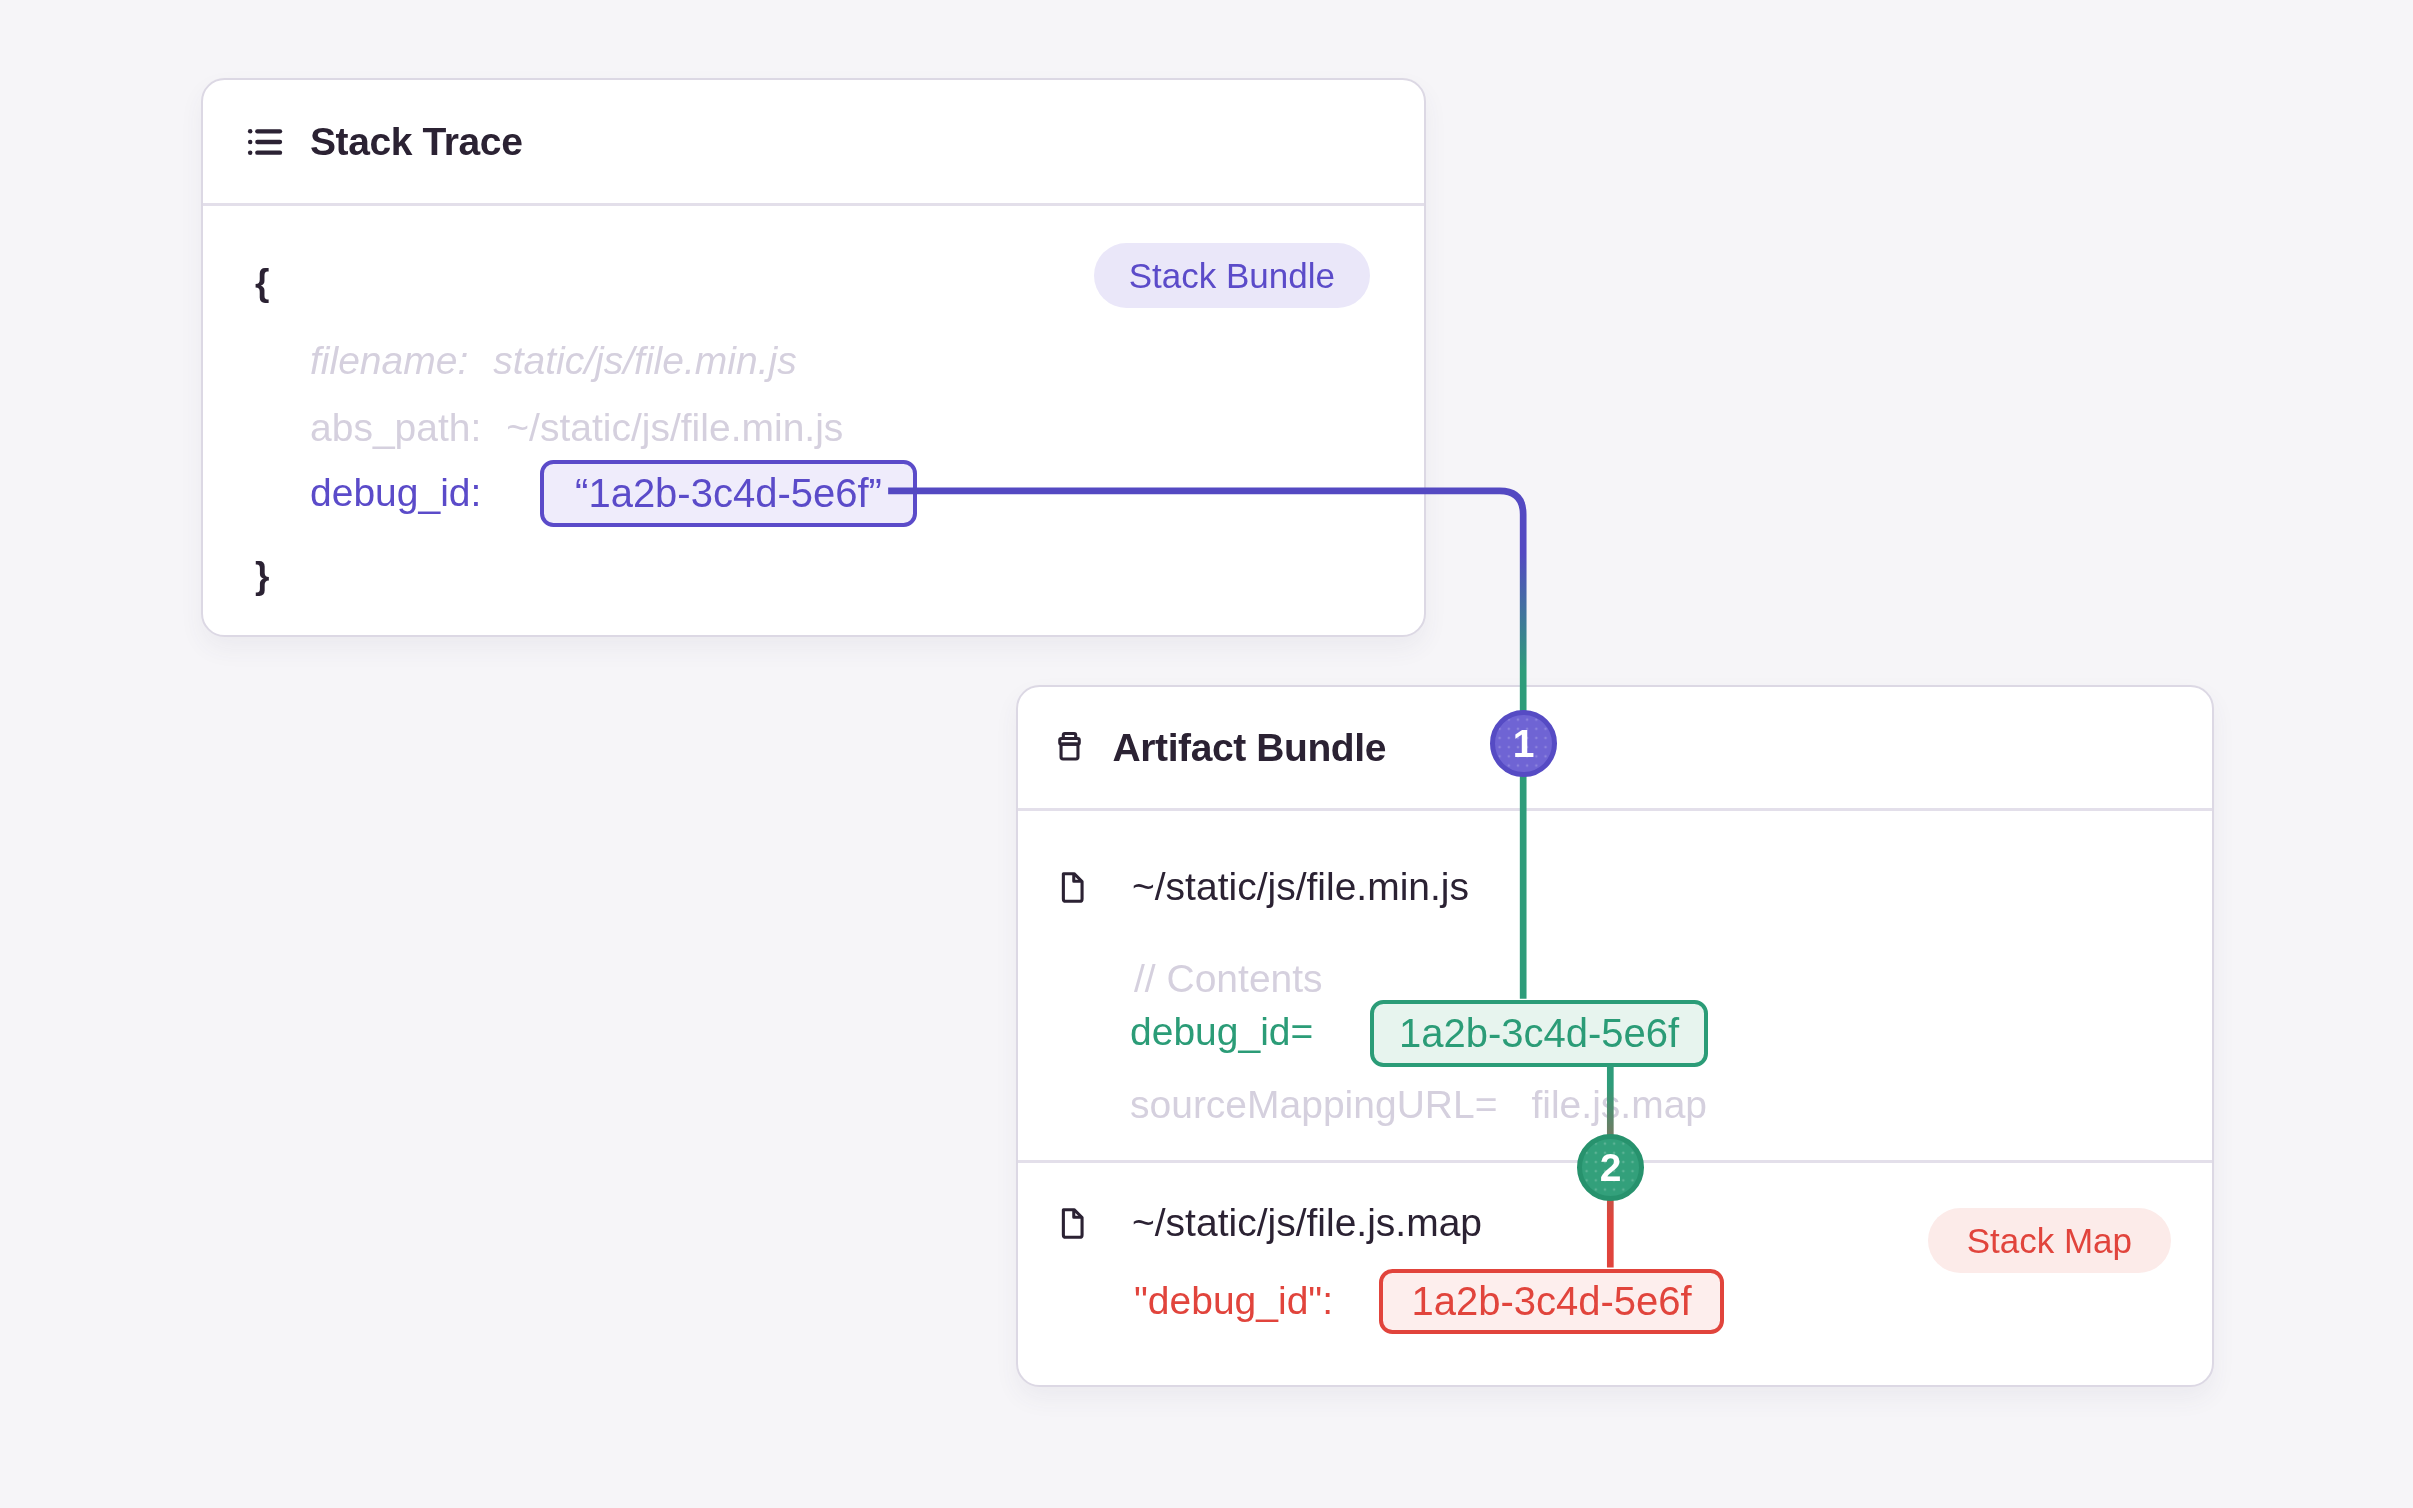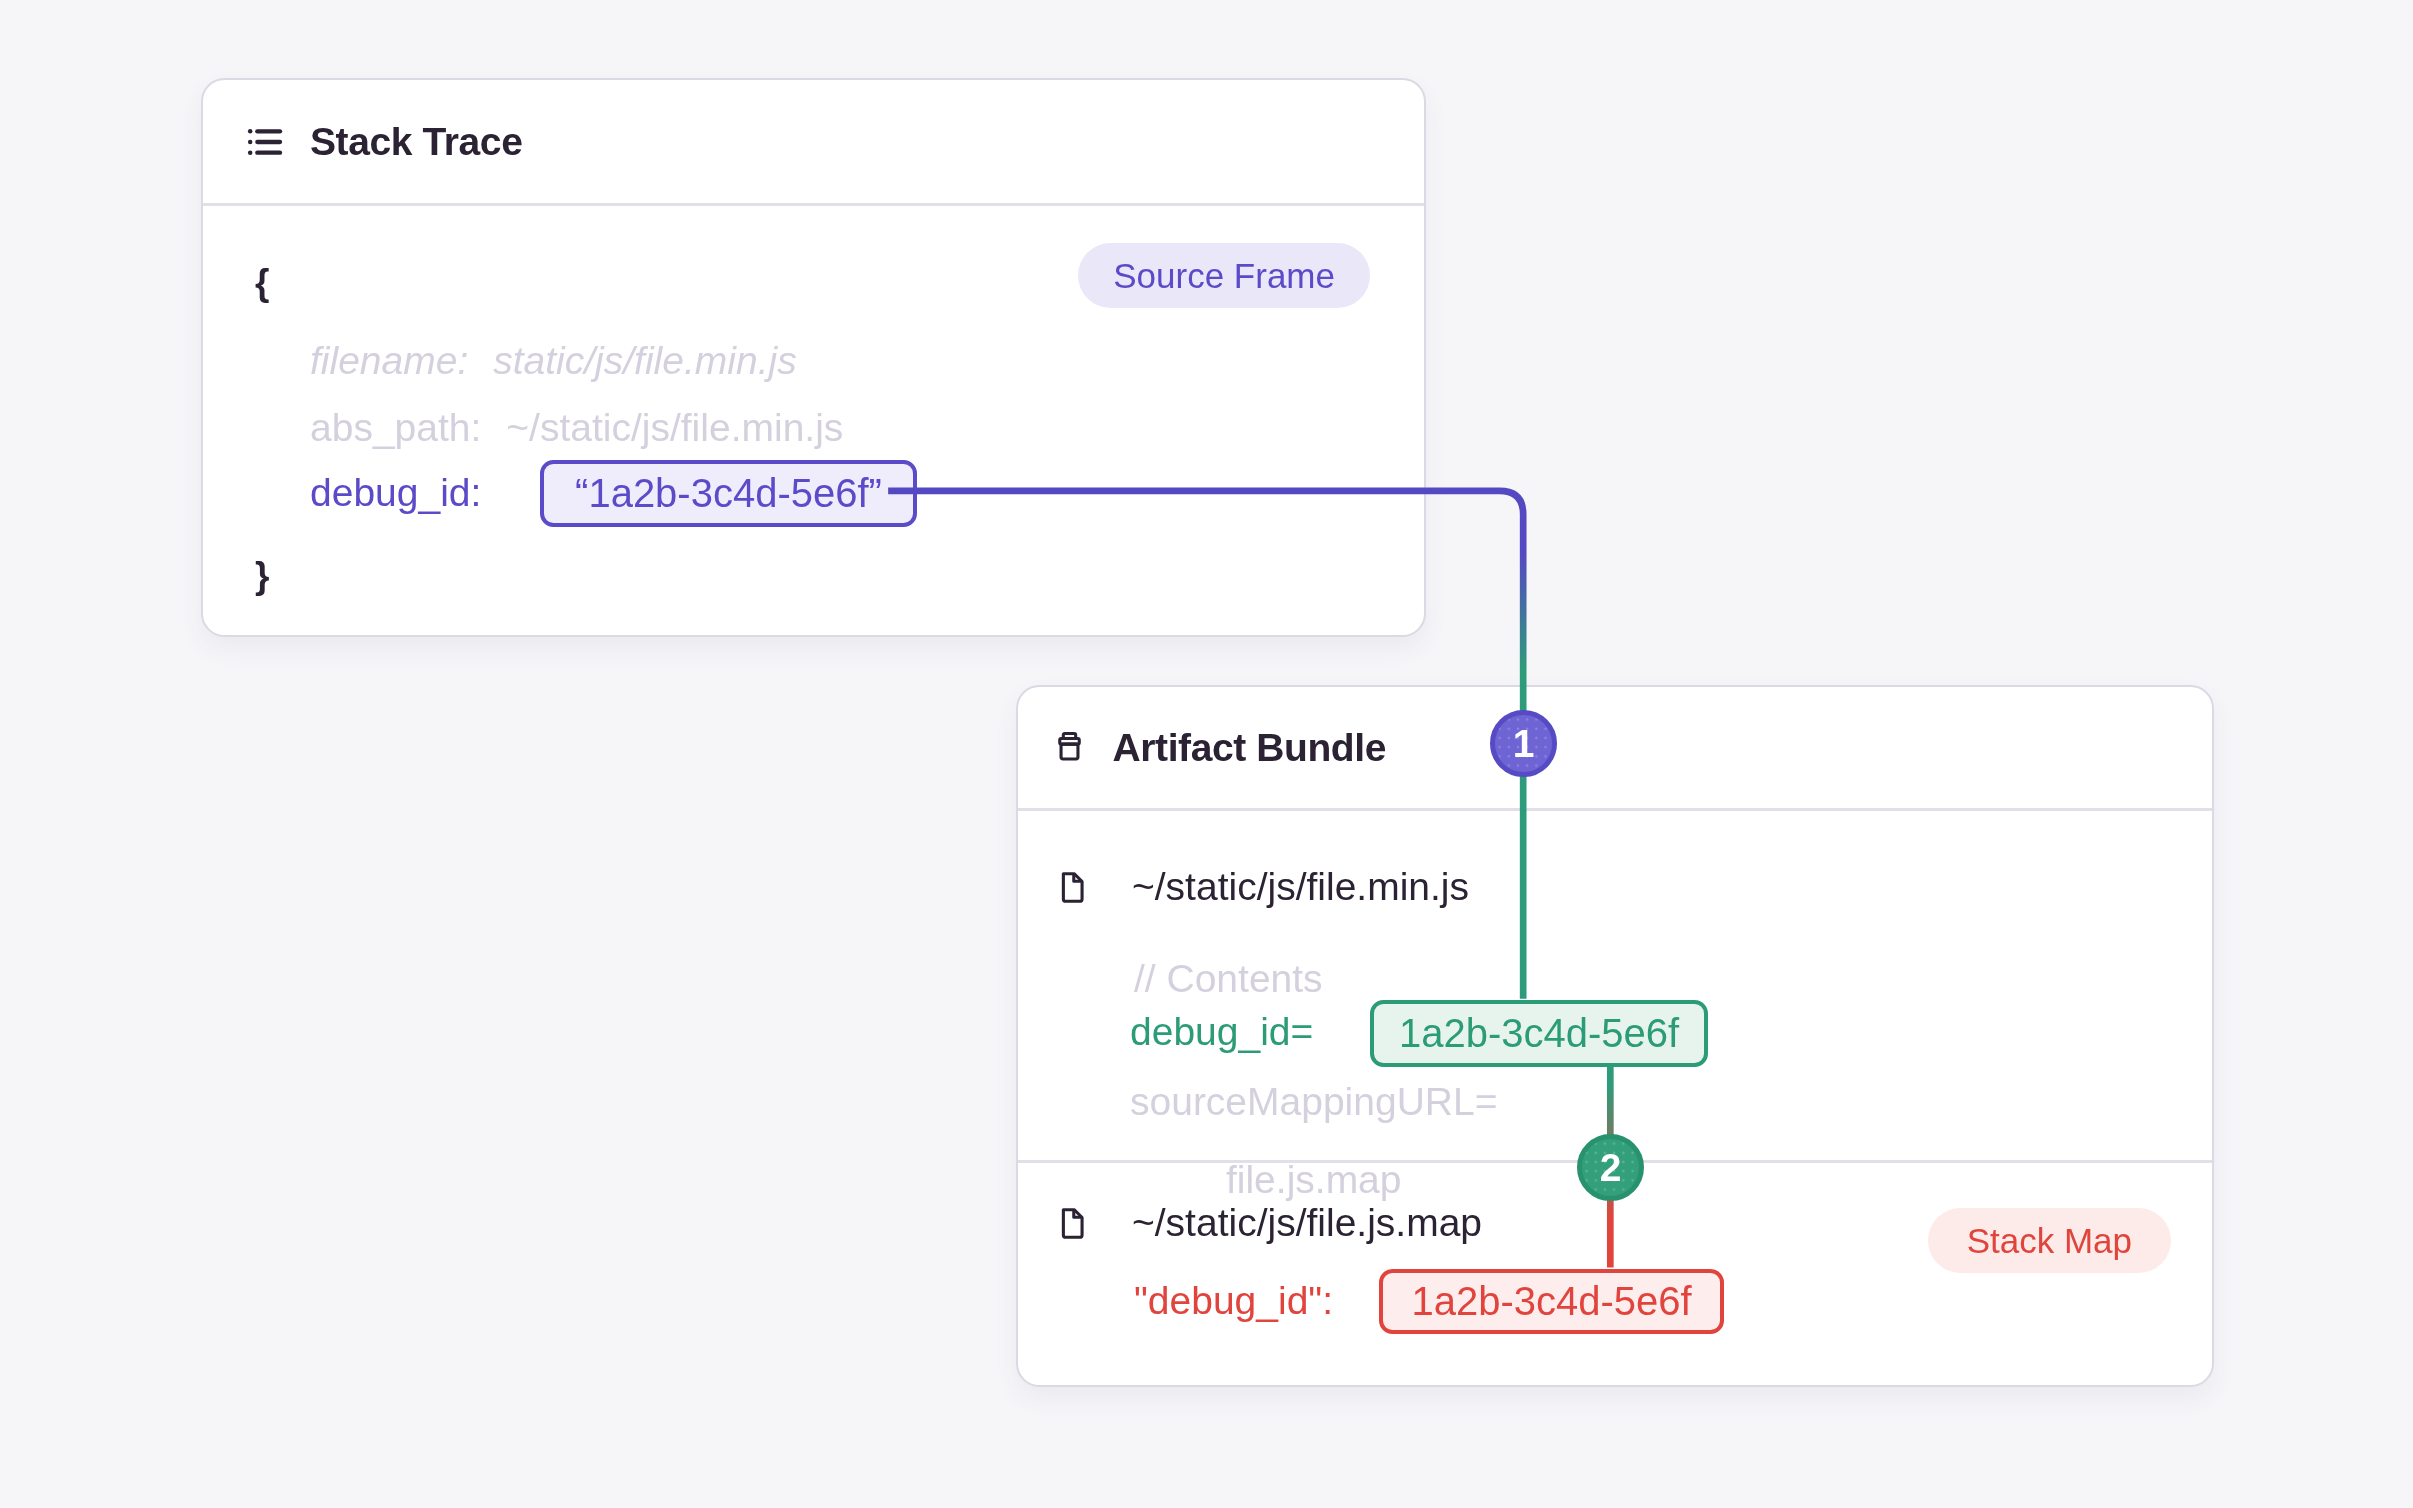--- a/index.html
+++ b/index.html
@@ -70,21 +70,21 @@
           <line x1="7.4" y1="5.6" x2="21" y2="5.6" stroke="#2b2233" stroke-width="2.6" stroke-linecap="round"></line>
           <circle cx="3.1" cy="12" r="1.35" fill="#2b2233"></circle>
           <line x1="7.4" y1="12" x2="21" y2="12" stroke="#2b2233" stroke-width="2.6" stroke-linecap="round"></line>
           <circle cx="3.1" cy="18.4" r="1.35" fill="#2b2233"></circle>
           <line x1="7.4" y1="18.4" x2="21" y2="18.4" stroke="#2b2233" stroke-width="2.6" stroke-linecap="round"></line>
         </svg>
       </span>
       <h2 class="card-title">Stack Trace</h2>
     </div>
 
-    <div class="pill" style="right:54px;top:163px;height:65px;padding:0 35px;background:var(--c-purple_badge_bg);color:var(--c-purple);">Source Frame</div>
+    <div class="pill" style="right:54px;top:163px;height:65px;padding:0 35px;background:var(--c-purple_badge_bg);color:var(--c-purple);">Stack Bundle</div>
 
     <div class="brace" style="left:52px;top:175px;">{</div>
 
     <div class="code-line" style="left:107px;top:256px;font-style:italic;">
       <span class="muted">filename:</span>
       <span class="muted">static/js/file.min.js</span>
     </div>
 
     <div class="code-line" style="left:107px;top:323px;">
       <span class="muted">abs_path:</span>
@@ -123,21 +123,21 @@
 
     <div class="code-line" style="left:116px;top:267px;">
       <span class="muted">// Contents</span>
     </div>
 
     <div class="code-line" style="left:112px;top:320px;">
       <span class="key-green">debug_id=</span>
     </div>
     <div class="idbox green" style="left:325px;top:313px;width:338px;height:67px;">1a2b-3c4d-5e6f</div>
 
-    <div class="code-line" style="left:112px;top:393px;gap:34px;flex-direction:column;">
+    <div class="code-line" style="left:112px;top:393px;gap:34px;">
       <span class="muted">sourceMappingURL=</span>
       <span class="muted">file.js.map</span>
     </div>
 
     <div class="divider" style="top:473px;"></div>
 
     <span class="hicon" style="position:absolute;left:34px;top:517px;">
       <svg width="39" height="39" viewBox="0 0 24 24" fill="none" stroke="#2b2233" stroke-width="1.9" stroke-linejoin="round">
         <path d="M7 3.5 h6.6 L18.5 8.3 V19 a1.5 1.5 0 0 1 -1.5 1.5 H8.5 A1.5 1.5 0 0 1 7 19 Z"></path>
         <path d="M13.4 3.8 V8.2 h4.8"></path>

